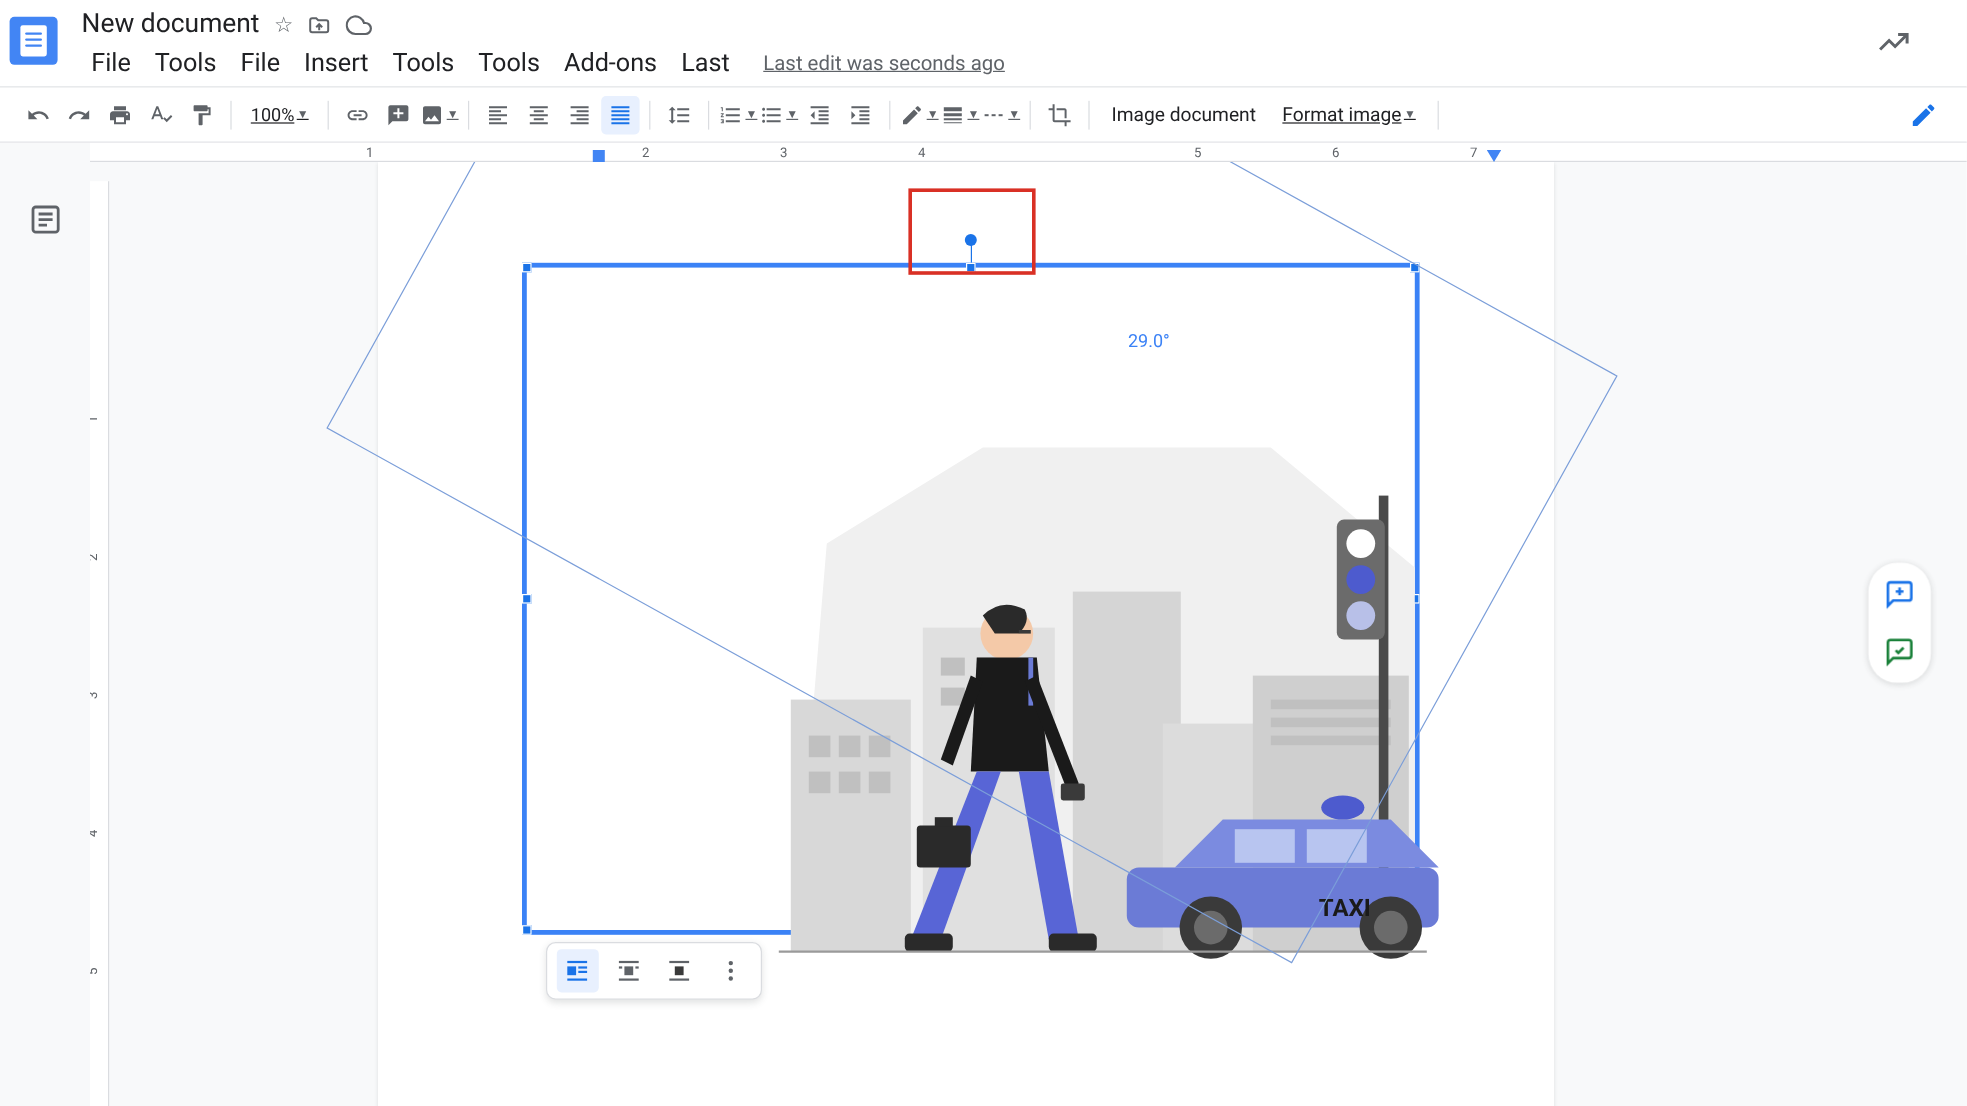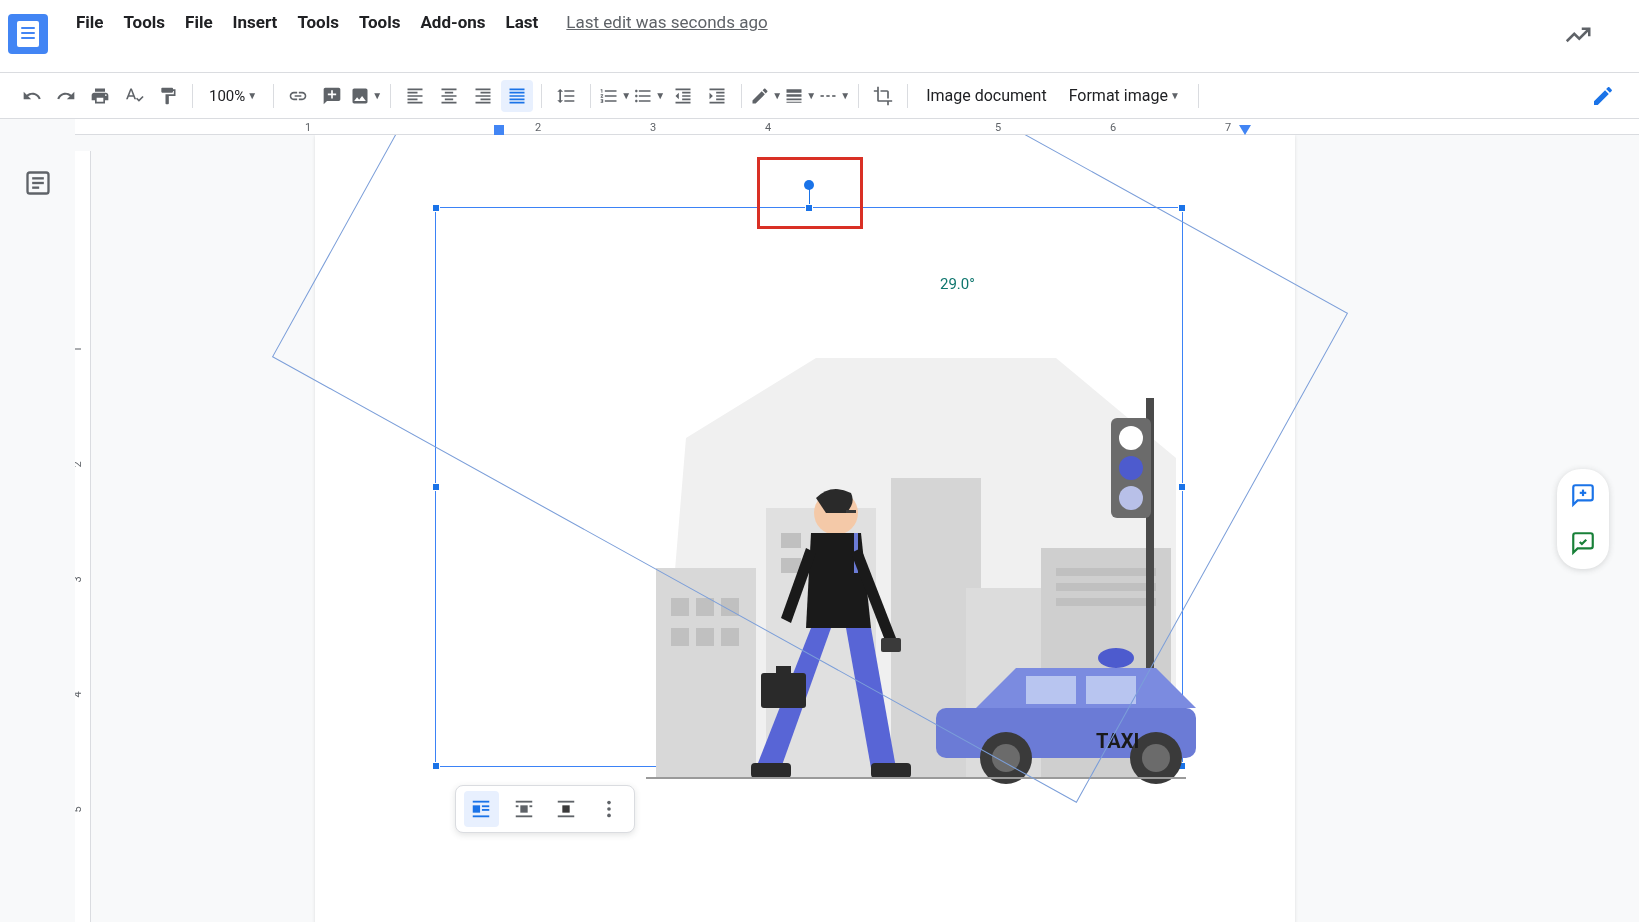--- a/index.html
+++ b/index.html
@@ -9,66 +9,66 @@
 .header { display: flex; align-items: flex-start; padding: 8px 16px 0 8px; height: 73px; border-bottom: 1px solid #dadce0; }
 .logo { width: 40px; height: 40px; background: #4285f4; border-radius: 4px; display: flex; align-items: center; justify-content: center; margin-right: 20px; margin-top: 6px; }
 .logo-inner { width: 22px; height: 26px; background: #fff; border-radius: 2px; position: relative; }
 .logo-lines { position: absolute; left: 4px; right: 4px; top: 6px; }
 .logo-lines span { display: block; height: 2px; background: #4285f4; margin-bottom: 3px; border-radius: 1px; }
 .title-area { flex: 1; }
 .title-row { display: flex; align-items: center; gap: 12px; margin-bottom: 4px; }
 .doc-title { font-size: 22px; color: #202124; font-weight: 400; }
 .title-icon { color: #5f6368; font-size: 18px; cursor: pointer; }
 .menubar { display: flex; gap: 4px; align-items: center; }
-.menu-item { padding: 4px 8px; font-size: 17px; color: #202124; cursor: pointer; border-radius: 4px; font-weight: bold; }
+.menu-item { padding: 4px 8px; font-size: 21px; color: #202124; cursor: pointer; border-radius: 4px; }
 .last-edit { color: #5f6368; font-size: 17px; text-decoration: underline; margin-left: 16px; cursor: pointer; }
 .header-right { padding-top: 12px; padding-right: 30px; }
 .trend-icon { color: #5f6368; font-size: 24px; }
 
 
 .toolbar { display: flex; align-items: center; padding: 0 16px; height: 46px; background: #fff; border-bottom: 1px solid #dadce0; gap: 2px; }
 .tb-btn { width: 32px; height: 32px; display: flex; align-items: center; justify-content: center; color: #5f6368; cursor: pointer; border-radius: 4px; font-size: 18px; }
 .tb-btn.active { background: #e8f0fe; color: #1a73e8; }
 .tb-sep { width: 1px; height: 24px; background: #dadce0; margin: 0 6px; }
 .zoom { display: flex; align-items: center; gap: 4px; padding: 4px 8px; font-size: 15px; color: #202124; cursor: pointer; }
 .tb-text { font-size: 16px; color: #202124; padding: 4px 10px; cursor: pointer; }
-.tb-dropdown { display: flex; align-items: center; gap: 2px; }
+.tb-dropdown { display: flex; align-items: center; gap: 2px; text-decoration: underline; }
 .caret { font-size: 10px; color: #5f6368; }
 .editing-mode { margin-left: auto; margin-right: 4px; }
 
 
 .canvas-area { position: absolute; top: 119px; left: 0; right: 0; bottom: 0; background: #f8f9fa; display: flex; }
 .outline-panel { width: 75px; background: #f8f9fa; padding-top: 50px; display: flex; justify-content: center; }
 .outline-icon { width: 28px; height: 28px; color: #5f6368; cursor: pointer; }
 
 .ruler-h { position: absolute; top: 0; left: 75px; right: 0; height: 16px; background: #fff; border-bottom: 1px solid #dadce0; font-size: 11px; color: #5f6368; }
 .ruler-h .tick { position: absolute; top: 2px; }
 .ruler-h .indent-left { position: absolute; left: 419px; top: 6px; width: 10px; height: 10px; background: #4285f4; }
 .ruler-h .indent-right { position: absolute; left: 1164px; top: 6px; width: 12px; height: 10px; background: #4285f4; clip-path: polygon(50% 100%, 0 0, 100% 0); }
 
 .ruler-v { position: absolute; left: 0; top: 16px; bottom: 0; width: 16px; background: #fff; border-right: 1px solid #dadce0; font-size: 11px; color: #5f6368; }
 .ruler-v .tick { position: absolute; left: 2px; transform: rotate(-90deg); transform-origin: left; }
 
 .page-container { position: absolute; left: 75px; top: 16px; right: 0; bottom: 0; overflow: auto; }
 .page { position: absolute; left: 240px; top: 0; width: 980px; min-height: 1200px; background: #fff; box-shadow: 0 1px 3px rgba(60,64,67,0.15); }
 
 
-.image-box { position: absolute; left: 120px; top: 72px; width: 748px; height: 560px; border: 1px solid #3b82f6; }
+.image-box { position: absolute; left: 120px; top: 84px; width: 748px; height: 560px; border: 4px solid #3b82f6; }
 .sel-handle { position: absolute; width: 8px; height: 8px; background: #1a73e8; border: 1px solid #fff; }
 .sh-tl { left: -4px; top: -4px; } .sh-tm { left: 50%; top: -4px; margin-left: -4px; } .sh-tr { right: -4px; top: -4px; }
 .sh-ml { left: -4px; top: 50%; margin-top: -4px; } .sh-mr { right: -4px; top: 50%; margin-top: -4px; }
 .sh-bl { left: -4px; bottom: -4px; } .sh-bm { left: 50%; bottom: -4px; margin-left: -4px; } .sh-br { right: -4px; bottom: -4px; }
 .rotate-line { position: absolute; left: 50%; top: -24px; width: 1px; height: 20px; background: #1a73e8; }
 .rotate-handle { position: absolute; left: 50%; top: -28px; width: 10px; height: 10px; background: #1a73e8; border-radius: 50%; margin-left: -5px; cursor: grab; }
 
 .red-highlight { position: absolute; left: 442px; top: 22px; width: 106px; height: 72px; border: 3px solid #d93025; pointer-events: none; z-index: 20; }
 
 .rotated-outline { position: absolute; left: 35px; top: -80px; width: 920px; height: 560px; border: 1px solid #7b9ed9; transform: rotate(29deg); transform-origin: center center; z-index: 5; pointer-events: none; }
 
-.angle-label { position: absolute; left: 625px; top: 140px; font-size: 15px; color: #0f766e; z-index: 15; }
+.angle-label { position: absolute; left: 625px; top: 140px; font-size: 15px; color: #3b82f6; z-index: 15; }
 
 
 .illustration { position: absolute; left: 200px; top: 130px; width: 560px; height: 450px; }
 
 
 .img-options-bar { position: absolute; left: 140px; top: 650px; width: 180px; height: 48px; background: #fff; border: 1px solid #dadce0; border-radius: 8px; display: flex; align-items: center; gap: 8px; padding: 0 8px; box-shadow: 0 2px 6px rgba(60,64,67,0.15); }
 .img-opt { width: 36px; height: 36px; display: flex; align-items: center; justify-content: center; cursor: pointer; border-radius: 4px; color: #5f6368; font-size: 18px; }
 .img-opt.active { background: #e8f0fe; color: #1a73e8; }
 
 
@@ -86,20 +86,35 @@
   <div class="logo">
     <div class="logo-inner">
         <div class="logo-lines">
           <span></span>
           <span></span>
           <span></span>
         </div>
       </div>
   </div>
   <div class="title-area">
+    <div class="title-row">
+      <span class="doc-title">New document</span>
+      <span class="title-icon">☆</span>
+      <span class="title-icon">
+        <svg width="20" height="20" viewBox="0 0 24 24" fill="none" stroke="#5f6368" stroke-width="2">
+            <path d="M3 7v10a2 2 0 002 2h14a2 2 0 002-2V9a2 2 0 00-2-2h-8l-2-2H5a2 2 0 00-2 2z"></path>
+            <path d="M12 11v6M9 14l3-3 3 3"></path>
+          </svg>
+      </span>
+      <span class="title-icon">
+        <svg width="22" height="22" viewBox="0 0 24 24" fill="none" stroke="#5f6368" stroke-width="2">
+            <path d="M18 10h-1.26A8 8 0 109 20h9a5 5 0 000-10z"></path>
+          </svg>
+      </span>
+    </div>
     <div class="menubar">
       <span class="menu-item">File</span>
       <span class="menu-item">Tools</span>
       <span class="menu-item">File</span>
       <span class="menu-item">Insert</span>
       <span class="menu-item">Tools</span>
       <span class="menu-item">Tools</span>
       <span class="menu-item">Add-ons</span>
       <span class="menu-item">Last</span>
       <span class="last-edit">Last edit was seconds ago</span>

